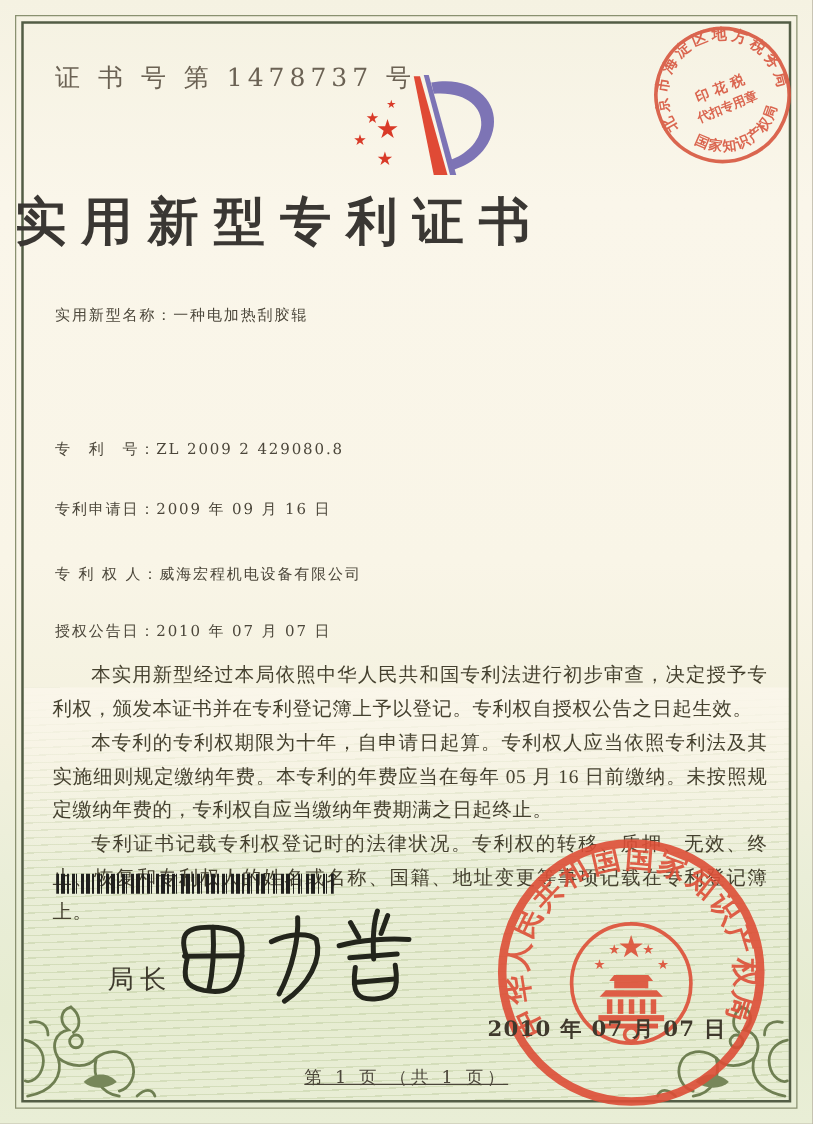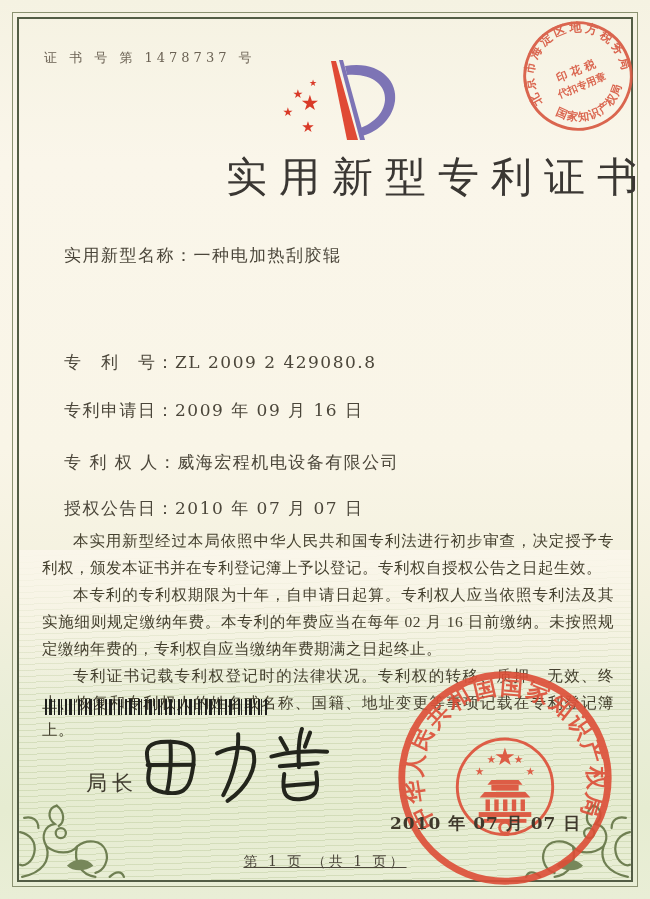--- a/index.html
+++ b/index.html
@@ -10,25 +10,25 @@
     color:#45412f;
   }
   .frame-outer{position:absolute;inset:12px;border:1px solid #8a9170;pointer-events:none;}
   .frame-inner{position:absolute;inset:17px;border:2px solid #535d45;pointer-events:none;}
   .texture{
     position:absolute;left:19px;right:19px;bottom:19px;height:330px;
     background:
       linear-gradient(180deg,rgba(250,246,234,1) 0%,rgba(250,246,234,0) 45%),
       repeating-linear-gradient(178deg,rgba(140,165,95,.22) 0 1px,rgba(0,0,0,0) 1px 6px);
   }
-  .cert-no{position:absolute;left:44px;top:49px;font-size:13px;letter-spacing:4px;color:#6b6254;text-align:center;}
+  .cert-no{position:absolute;left:44px;top:49px;font-size:20px;letter-spacing:4px;color:#6b6254;text-align:center;}
   .logo{position:absolute;left:262px;top:48px;width:150px;height:106px;}
   .tax-stamp{position:absolute;right:14px;top:18px;width:116px;height:116px;transform:rotate(-22deg);opacity:.92;}
-  .title{position:absolute;left:0;right:0;top:150px;text-align:right;font-size:41px;font-weight:400;letter-spacing:12px;text-indent:12px;color:#3a3733;}
-  .field{position:absolute;left:44px;font-size:17px;letter-spacing:1.5px;color:#4b463a;white-space:nowrap;margin-left:20px;}
+  .title{position:absolute;left:0;right:0;top:150px;text-align:left;font-size:41px;font-weight:700;letter-spacing:12px;text-indent:12px;color:#3a3733;}
+  .field{position:absolute;left:44px;font-size:12px;letter-spacing:1.5px;color:#4b463a;white-space:nowrap;}
   .f0{top:244px}.f1{top:299px}.f2{top:351px}.f3{top:399px}.f4{top:451px}.f5{top:497px}
   .paras{position:absolute;left:42px;right:36px;top:527px;font-size:15.5px;line-height:27px;letter-spacing:.5px;text-align:justify;color:#45412f;font-family:Liberation Serif, serif;}
   .paras p{margin:0;text-indent:2em;}
   .barcode{
     position:absolute;left:45px;top:699px;width:222px;height:16px;
     background:repeating-linear-gradient(90deg,
       #20201e 0 2px,transparent 2px 4px,
       #20201e 4px 7px,transparent 7px 9px,
       #20201e 9px 10px,transparent 10px 13px,
       #20201e 13px 15px,transparent 15px 16px,
@@ -116,21 +116,21 @@
   <div class="title">实用新型专利证书</div>
 
   <div class="field f0">实用新型名称：一种电加热刮胶辊</div>
   <div class="field f2">专　利　号：ZL 2009 2 429080.8</div>
   <div class="field f3">专利申请日：2009 年 09 月 16 日</div>
   <div class="field f4">专 利 权 人：威海宏程机电设备有限公司</div>
   <div class="field f5">授权公告日：2010 年 07 月 07 日</div>
 
   <div class="paras">
     <p>本实用新型经过本局依照中华人民共和国专利法进行初步审查，决定授予专利权，颁发本证书并在专利登记簿上予以登记。专利权自授权公告之日起生效。</p>
-    <p>本专利的专利权期限为十年，自申请日起算。专利权人应当依照专利法及其实施细则规定缴纳年费。本专利的年费应当在每年 02 月 16 日前缴纳。未按照规定缴纳年费的，专利权自应当缴纳年费期满之日起终止。</p>
+    <p>本专利的专利权期限为十年，自申请日起算。专利权人应当依照专利法及其实施细则规定缴纳年费。本专利的年费应当在每年 05 月 16 日前缴纳。未按照规定缴纳年费的，专利权自应当缴纳年费期满之日起终止。</p>
     <p>专利证书记载专利权登记时的法律状况。专利权的转移、质押、无效、终止、恢复和专利权人的姓名或名称、国籍、地址变更等事项记载在专利登记簿上。</p>
   </div>
 
   <div class="barcode"></div>
 
   <div class="director-label">局长</div>
 
   <svg class="signature" viewBox="0 0 225 88">
     <g stroke="#23251c" stroke-width="4" fill="none" stroke-linecap="round" stroke-linejoin="round">
       <path d="M 18 36 C 12 16, 18 10, 40 12 C 62 14, 66 20, 60 44 C 56 62, 48 66, 30 62 C 14 58, 14 50, 18 36 Z"></path>

